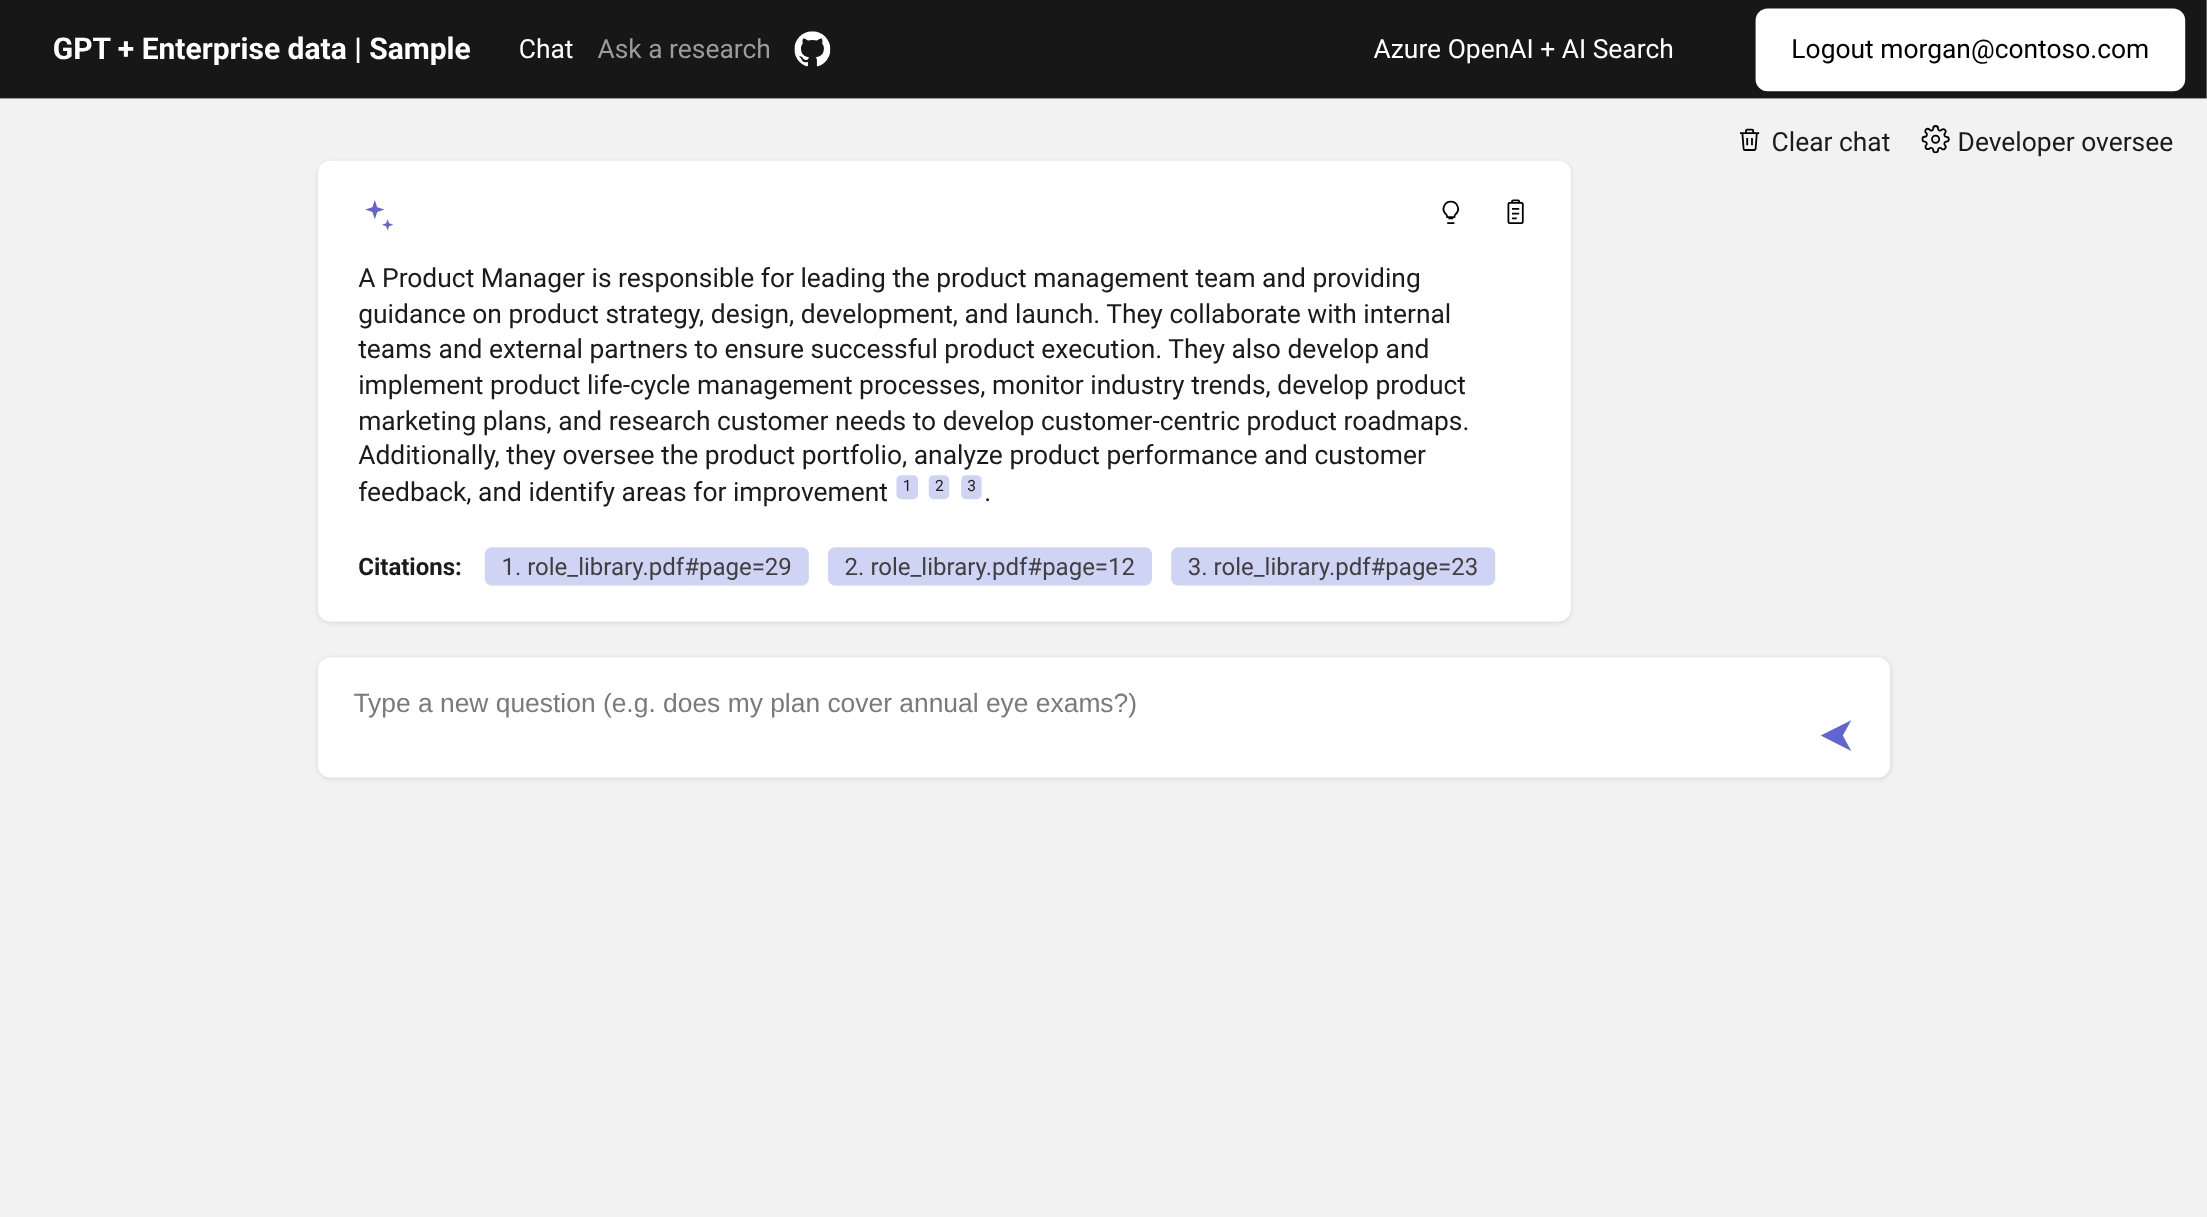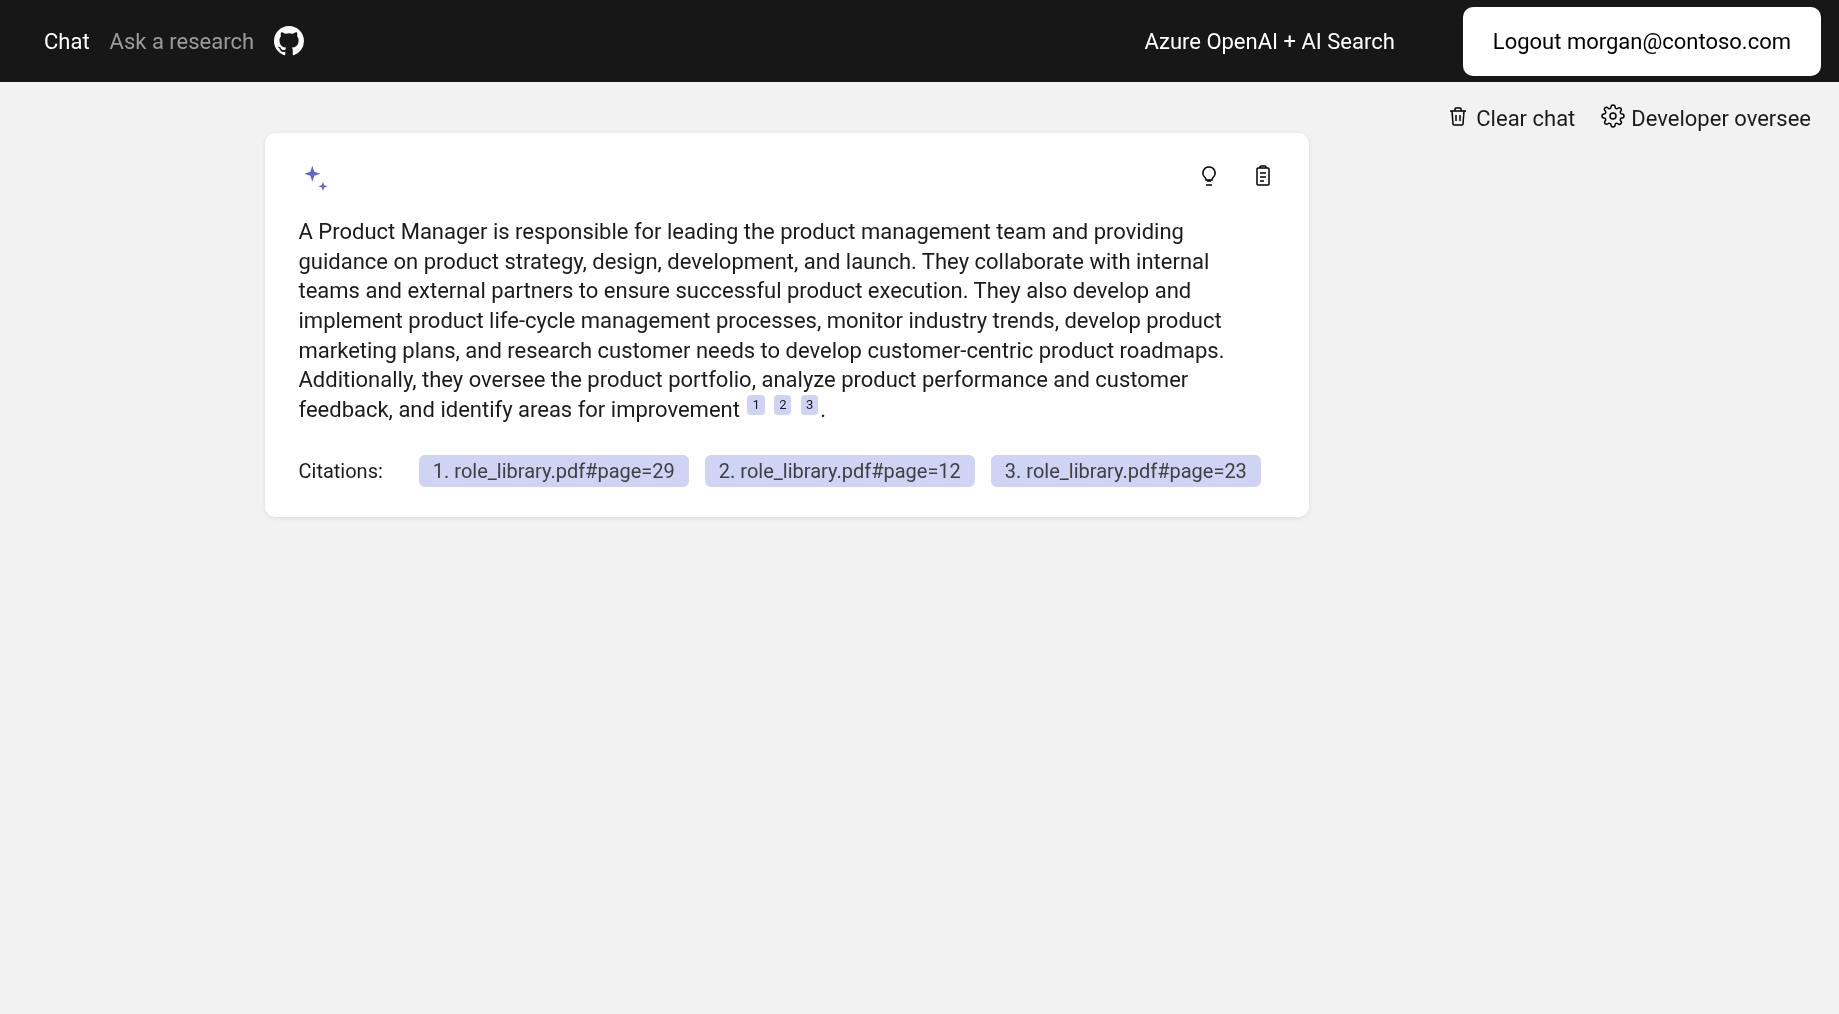--- a/index.html
+++ b/index.html
@@ -82,21 +82,21 @@
   .answer-text{font-size:22px;line-height:1.35;}
   .cite-sup{
     display:inline-block;background:var(--chip-bg);border-radius:4px;
     font-size:13px;padding:1px 5px;vertical-align:super;margin:0 2px;cursor:pointer;
   }
 
   .citations-row{
     display:flex;align-items:center;flex-wrap:wrap;gap:16px;
     margin-top:30px;font-size:20px;
   }
-  .citations-label{font-weight:400;margin-right:20px;}
+  .citations-label{font-weight:700;margin-right:3px;}
   .cite-chip{
     background:var(--chip-bg);border-radius:6px;padding:4px 14px;
     color:#404040;font-size:20px;cursor:pointer;white-space:nowrap;
   }
 
   
   .composer{
     background:var(--card-bg);border-radius:10px;margin-top:30px;
     padding:24px 28px 48px 28px;position:relative;
     box-shadow:0 1px 4px rgba(0,0,0,0.10);
@@ -109,20 +109,21 @@
   .composer input::placeholder{color:#7a7a7a;}
   .send-btn{
     position:absolute;right:28px;bottom:14px;cursor:pointer;
   }
   .send-btn svg{width:34px;height:34px;fill:var(--accent);}
 </style>
 </head>
 <body>
 
 <div class="header">
+  <div class="app-title">GPT + Enterprise data | Sample</div>
   <div class="nav-links">
     <div class="nav-link">Chat</div>
     <div class="nav-link muted">Ask a research</div>
     <div class="github-icon">
       <svg viewBox="0 0 16 16">
           <path d="M8 0C3.58 0 0 3.58 0 8c0 3.54 2.29 6.53 5.47 7.59.4.07.55-.17.55-.38 0-.19-.01-.82-.01-1.49-2.01.37-2.53-.49-2.69-.94-.09-.23-.48-.94-.82-1.13-.28-.15-.68-.52-.01-.53.63-.01 1.08.58 1.23.82.72 1.21 1.87.87 2.33.66.07-.52.28-.87.51-1.07-1.78-.2-3.64-.89-3.64-3.95 0-.87.31-1.59.82-2.15-.08-.2-.36-1.02.08-2.12 0 0 .67-.21 2.2.82a7.5 7.5 0 0 1 2-.27c.68 0 1.36.09 2 .27 1.53-1.04 2.2-.82 2.2-.82.44 1.1.16 1.92.08 2.12.51.56.82 1.27.82 2.15 0 3.07-1.87 3.75-3.65 3.95.29.25.54.73.54 1.48 0 1.07-.01 1.93-.01 2.2 0 .21.15.46.55.38A8.01 8.01 0 0 0 16 8c0-4.42-3.58-8-8-8z"></path>
         </svg>
     </div>
   </div>
   <div class="header-spacer"></div>
@@ -184,14 +185,24 @@
     </div>
 
     <div class="citations-row">
       <span class="citations-label">Citations:</span>
       <span class="cite-chip">1. role_library.pdf#page=29</span>
       <span class="cite-chip">2. role_library.pdf#page=12</span>
       <span class="cite-chip">3. role_library.pdf#page=23</span>
     </div>
   </div>
 
+  <div class="composer">
+    <input type="text" placeholder="Type a new question (e.g. does my plan cover annual eye exams?)" style="">
+    <span class="send-btn">
+      <span>
+        <svg viewBox="0 0 24 24">
+            <path d="M3 12l18-9-5 9 5 9-18-9zm0 0h13"></path>
+          </svg>
+      </span>
+    </span>
+  </div>
 
 </div>
 
 </body></html>

